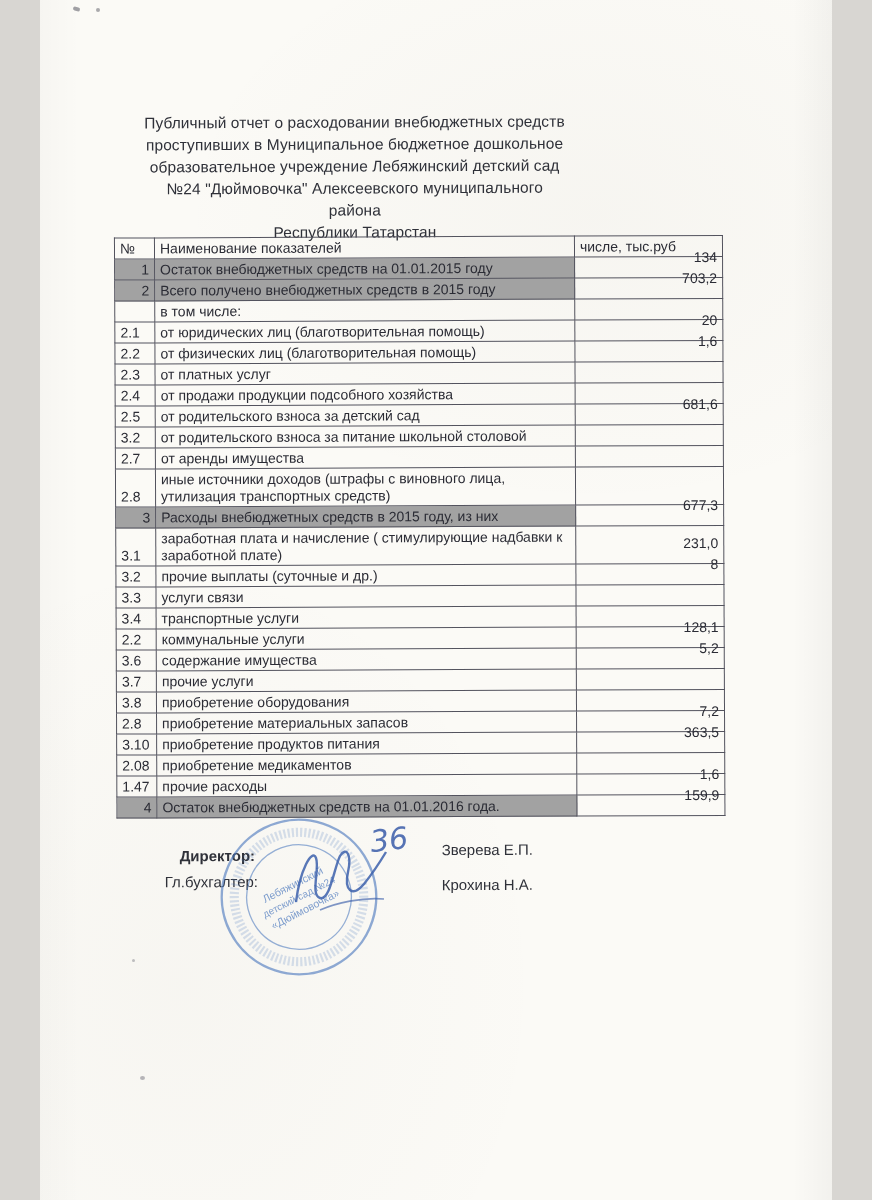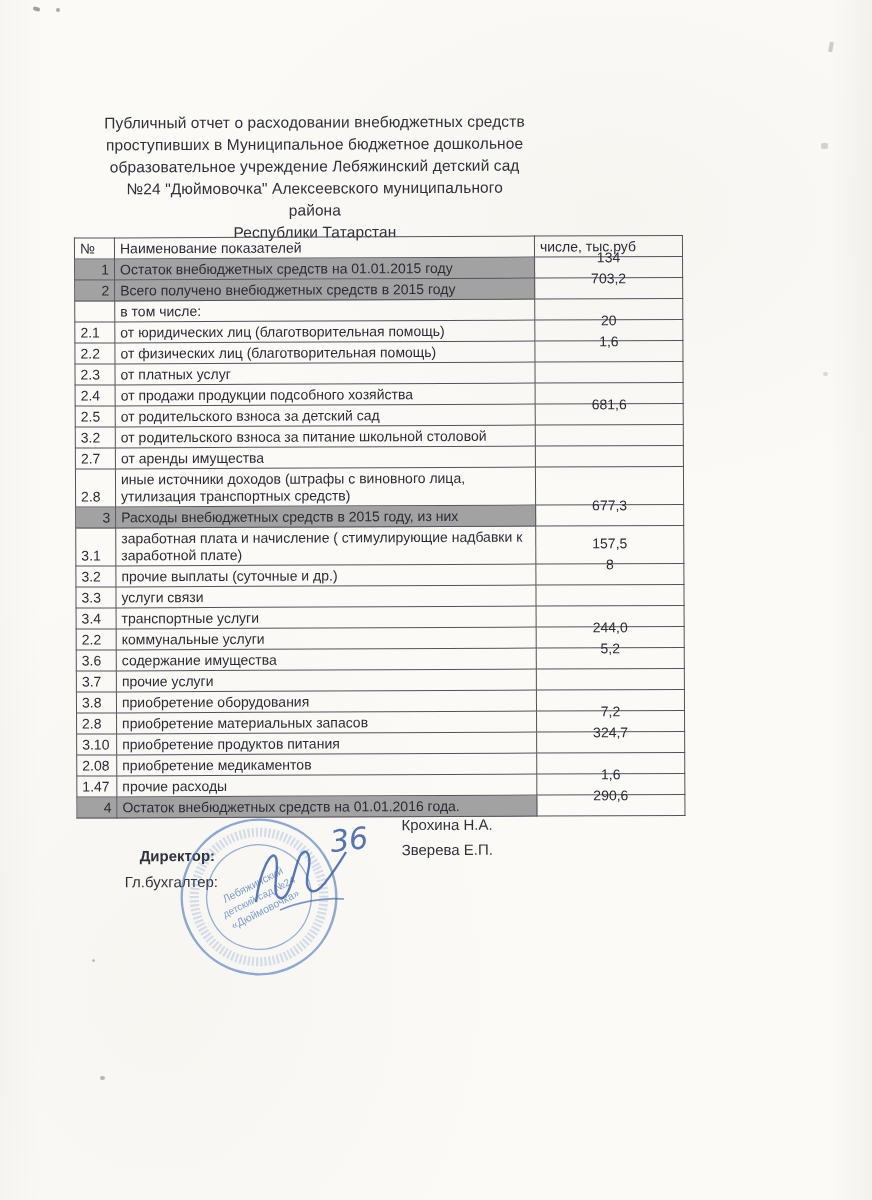--- a/index.html
+++ b/index.html
@@ -1,18 +1,18 @@
 <!DOCTYPE html>
 <html><head>
 <meta charset="utf-8">
 <style>
   * { box-sizing: border-box; }
   html,body { margin:0; padding:0; background:#d8d6d2; }
   .page {
-    position:relative; width:872px; height:1200px; margin:0 auto;
+    position:relative; width:792px; height:1200px; margin:0 auto;
     background:#fbfaf6;
     background-image:
       radial-gradient(ellipse 600px 420px at 70% 18%, rgba(120,110,90,0.035), transparent 70%),
       radial-gradient(ellipse 520px 620px at 18% 82%, rgba(120,110,90,0.03), transparent 70%),
       linear-gradient(90deg, rgba(0,0,0,0.02), rgba(0,0,0,0) 5%, rgba(0,0,0,0) 95%, rgba(0,0,0,0.035));
     overflow:hidden;
     font-family:"Liberation Sans","DejaVu Sans",sans-serif;
     color:#2e3038;
   }
   .doc { position:absolute; left:0; top:0; width:872px; height:1200px; transform:rotate(-0.25deg); transform-origin:50% 40%; }
@@ -34,21 +34,21 @@
     vertical-align:bottom; text-align:left;
     font-weight:normal; line-height:17px;
     overflow:visible;
   }
   col.c-num  { width:40px; }
   col.c-name { width:420px; }
   col.c-sum  { width:148px; }
   tr.hl td.num, tr.hl td.name { background:#a2a2a2; }
   tr.hl td.num { text-align:right; }
   td.sum .val {
-    display:block; text-align:center;
+    display:block; text-align:right;
     position:relative; top:-10px;
     white-space:nowrap;
   }
 
   .sig-label, .sig-name { position:absolute; font-size:15px; color:#2f3139; }
 
   .stamp { position:absolute; left:176px; top:814px; width:166px; height:166px; opacity:0.82; filter:blur(0.4px); }
   .sig-flourish { position:absolute; left:250px; top:840px; }
   .hand-mark {
     position:absolute; left:330px; top:822px;
@@ -175,21 +175,21 @@
           <td class="num">3</td>
           <td class="name">Расходы внебюджетных средств в 2015 году, из них</td>
           <td class="sum">
               <span class="val">677,3</span>
             </td>
         </tr>
         <tr>
           <td class="num">3.1</td>
           <td class="name">заработная плата и начисление ( стимулирующие надбавки к заработной плате)</td>
           <td class="sum">
-              <span class="val">157,5</span>
+              <span class="val">231,0</span>
             </td>
         </tr>
         <tr>
           <td class="num">3.2</td>
           <td class="name">прочие выплаты (суточные и др.)</td>
           <td class="sum">
               <span class="val">8</span>
             </td>
         </tr>
         <tr>
@@ -203,21 +203,21 @@
           <td class="num">3.4</td>
           <td class="name">транспортные услуги</td>
           <td class="sum">
               <span class="val"></span>
             </td>
         </tr>
         <tr>
           <td class="num">2.2</td>
           <td class="name">коммунальные услуги</td>
           <td class="sum">
-              <span class="val">244,0</span>
+              <span class="val">128,1</span>
             </td>
         </tr>
         <tr>
           <td class="num">3.6</td>
           <td class="name">содержание имущества</td>
           <td class="sum">
               <span class="val">5,2</span>
             </td>
         </tr>
         <tr>
@@ -238,51 +238,51 @@
           <td class="num">2.8</td>
           <td class="name">приобретение материальных запасов</td>
           <td class="sum">
               <span class="val">7,2</span>
             </td>
         </tr>
         <tr>
           <td class="num">3.10</td>
           <td class="name">приобретение продуктов питания</td>
           <td class="sum">
-              <span class="val">324,7</span>
+              <span class="val">363,5</span>
             </td>
         </tr>
         <tr>
           <td class="num">2.08</td>
           <td class="name">приобретение медикаментов</td>
           <td class="sum">
               <span class="val"></span>
             </td>
         </tr>
         <tr>
           <td class="num">1.47</td>
           <td class="name">прочие расходы</td>
           <td class="sum">
               <span class="val">1,6</span>
             </td>
         </tr>
         <tr class="hl">
           <td class="num">4</td>
           <td class="name">Остаток внебюджетных средств на 01.01.2016 года.</td>
           <td class="sum">
-              <span class="val">290,6</span>
+              <span class="val">159,9</span>
             </td>
         </tr>
       </tbody>
     </table>
 
     <div class="sig-label" style="left:138px; top:846px;font-weight:bold;">Директор:</div>
     <div class="sig-name" style="left:400px; top:841px;">Зверева Е.П.</div>
     <div class="sig-label" style="left:123px; top:872px;">Гл.бухгалтер:</div>
-    <div class="sig-name" style="left:400px; top:816px;">Крохина Н.А.</div>
+    <div class="sig-name" style="left:400px; top:876px;">Крохина Н.А.</div>
   </div>
 
   <svg class="stamp" viewBox="0 0 200 200">
     <g transform="rotate(-27 100 100)">
       <circle cx="100" cy="100" r="93" fill="none" stroke="#4a77bd" stroke-width="3" opacity="0.75"></circle>
       <circle cx="100" cy="100" r="63" fill="none" stroke="#4a77bd" stroke-width="1.6" opacity="0.7"></circle>
       <circle cx="100" cy="100" r="78" fill="none" stroke="#4a77bd" stroke-width="11" stroke-dasharray="2.6 2.4" opacity="0.26"></circle>
       <text x="100" y="88" text-anchor="middle" font-size="13" fill="#4a77bd" opacity="0.85">Лебяжинский</text>
       <text x="100" y="104" text-anchor="middle" font-size="12" fill="#4a77bd" opacity="0.85">детский сад №24</text>
       <text x="100" y="121" text-anchor="middle" font-size="13" fill="#4a77bd" opacity="0.85">«Дюймовочка»</text>

